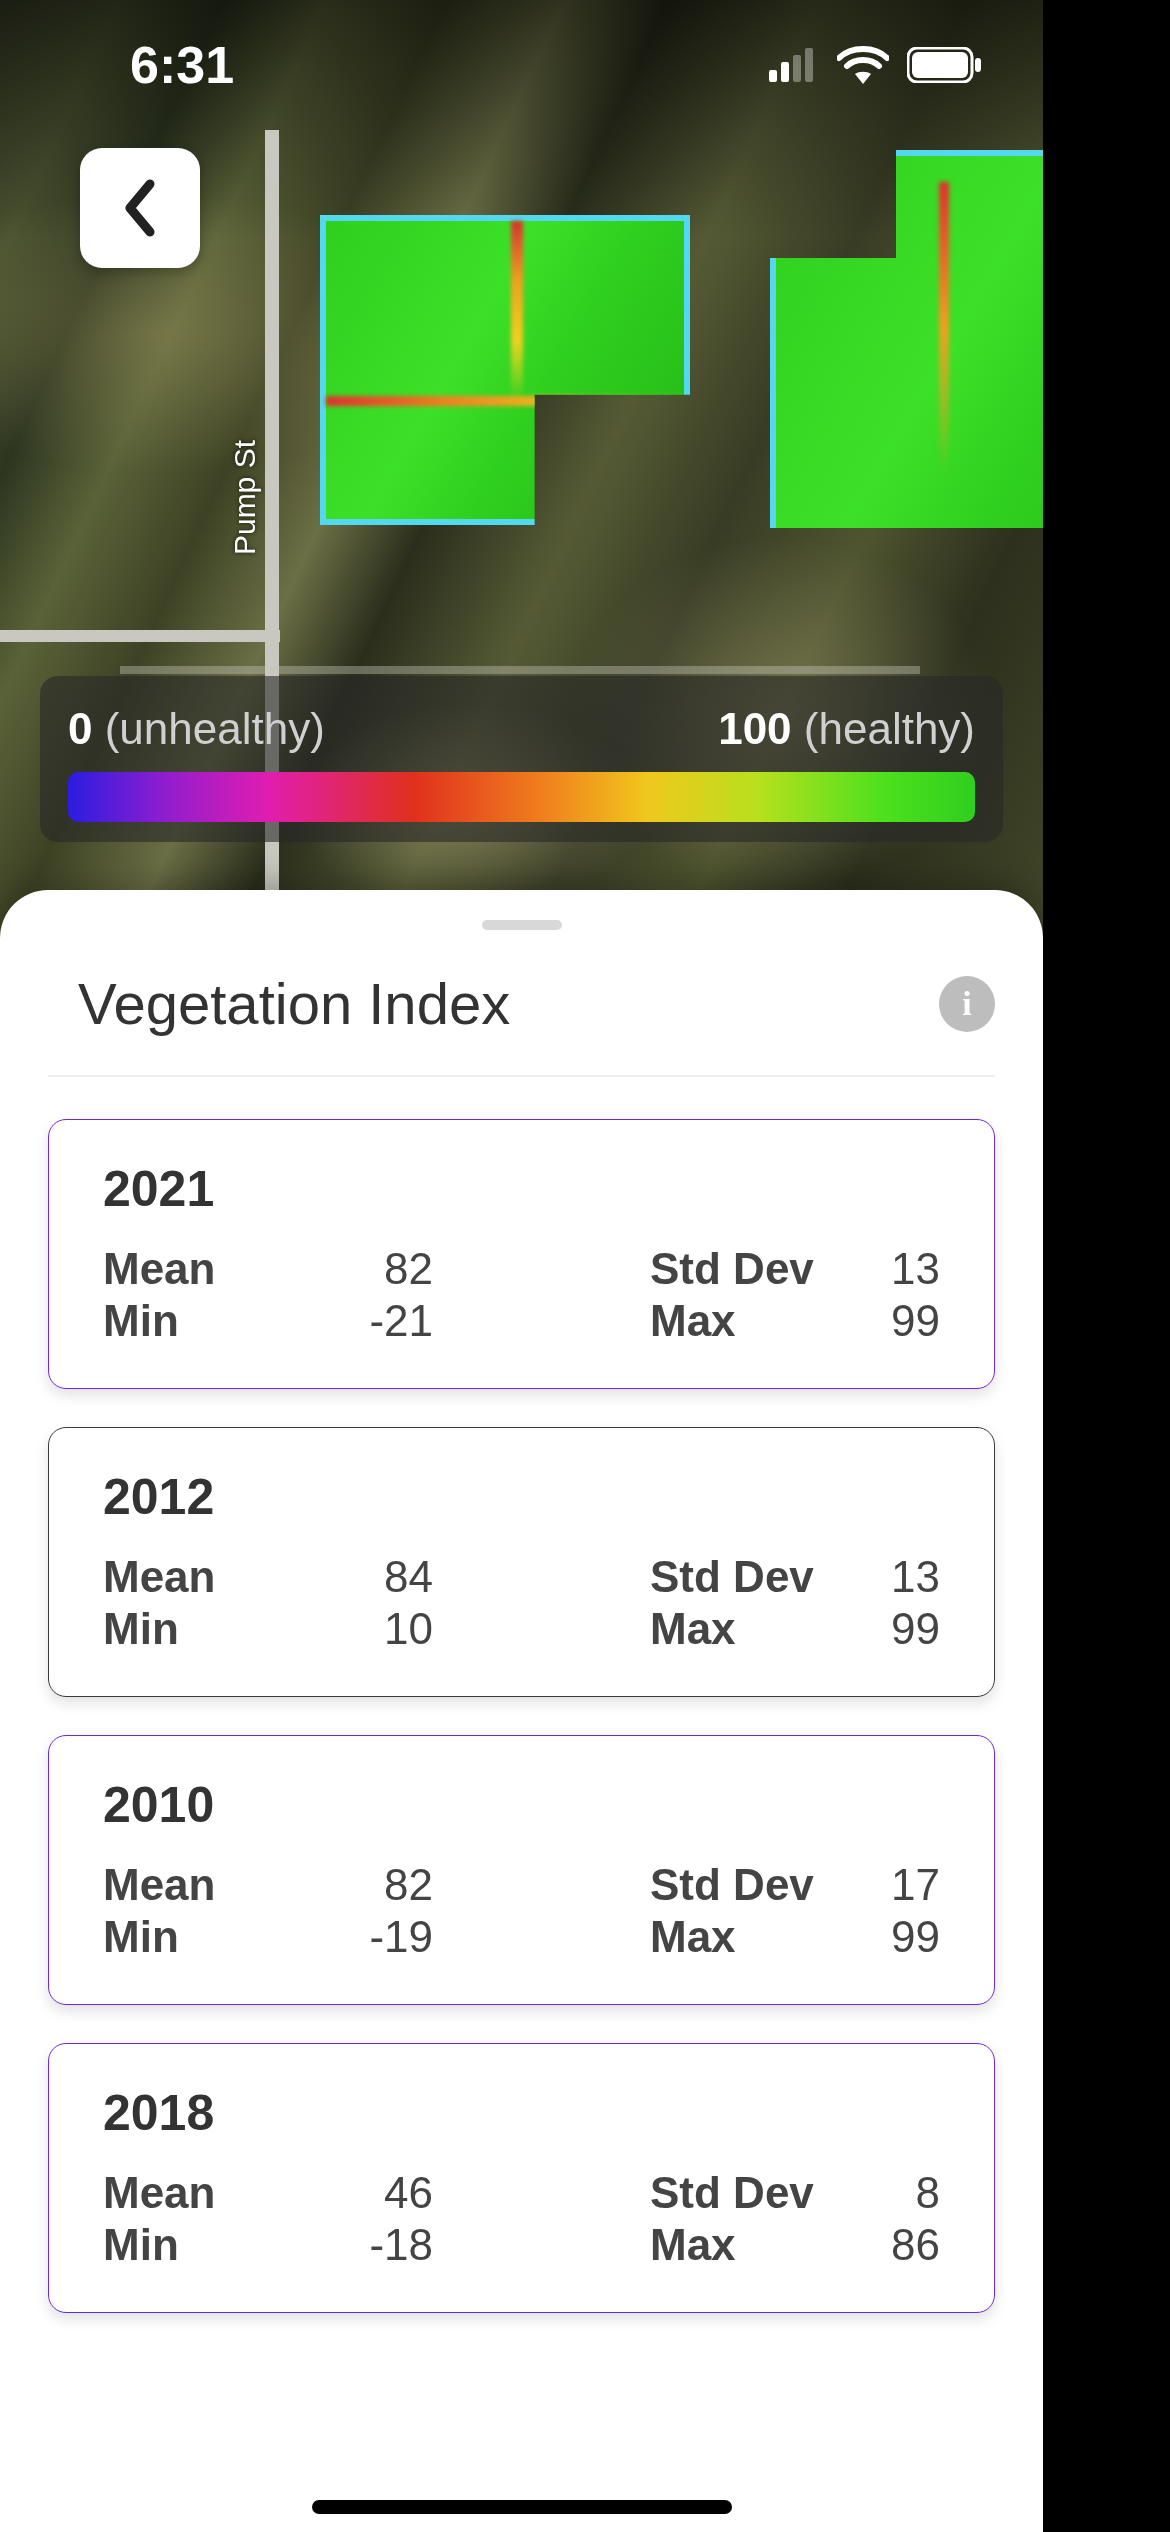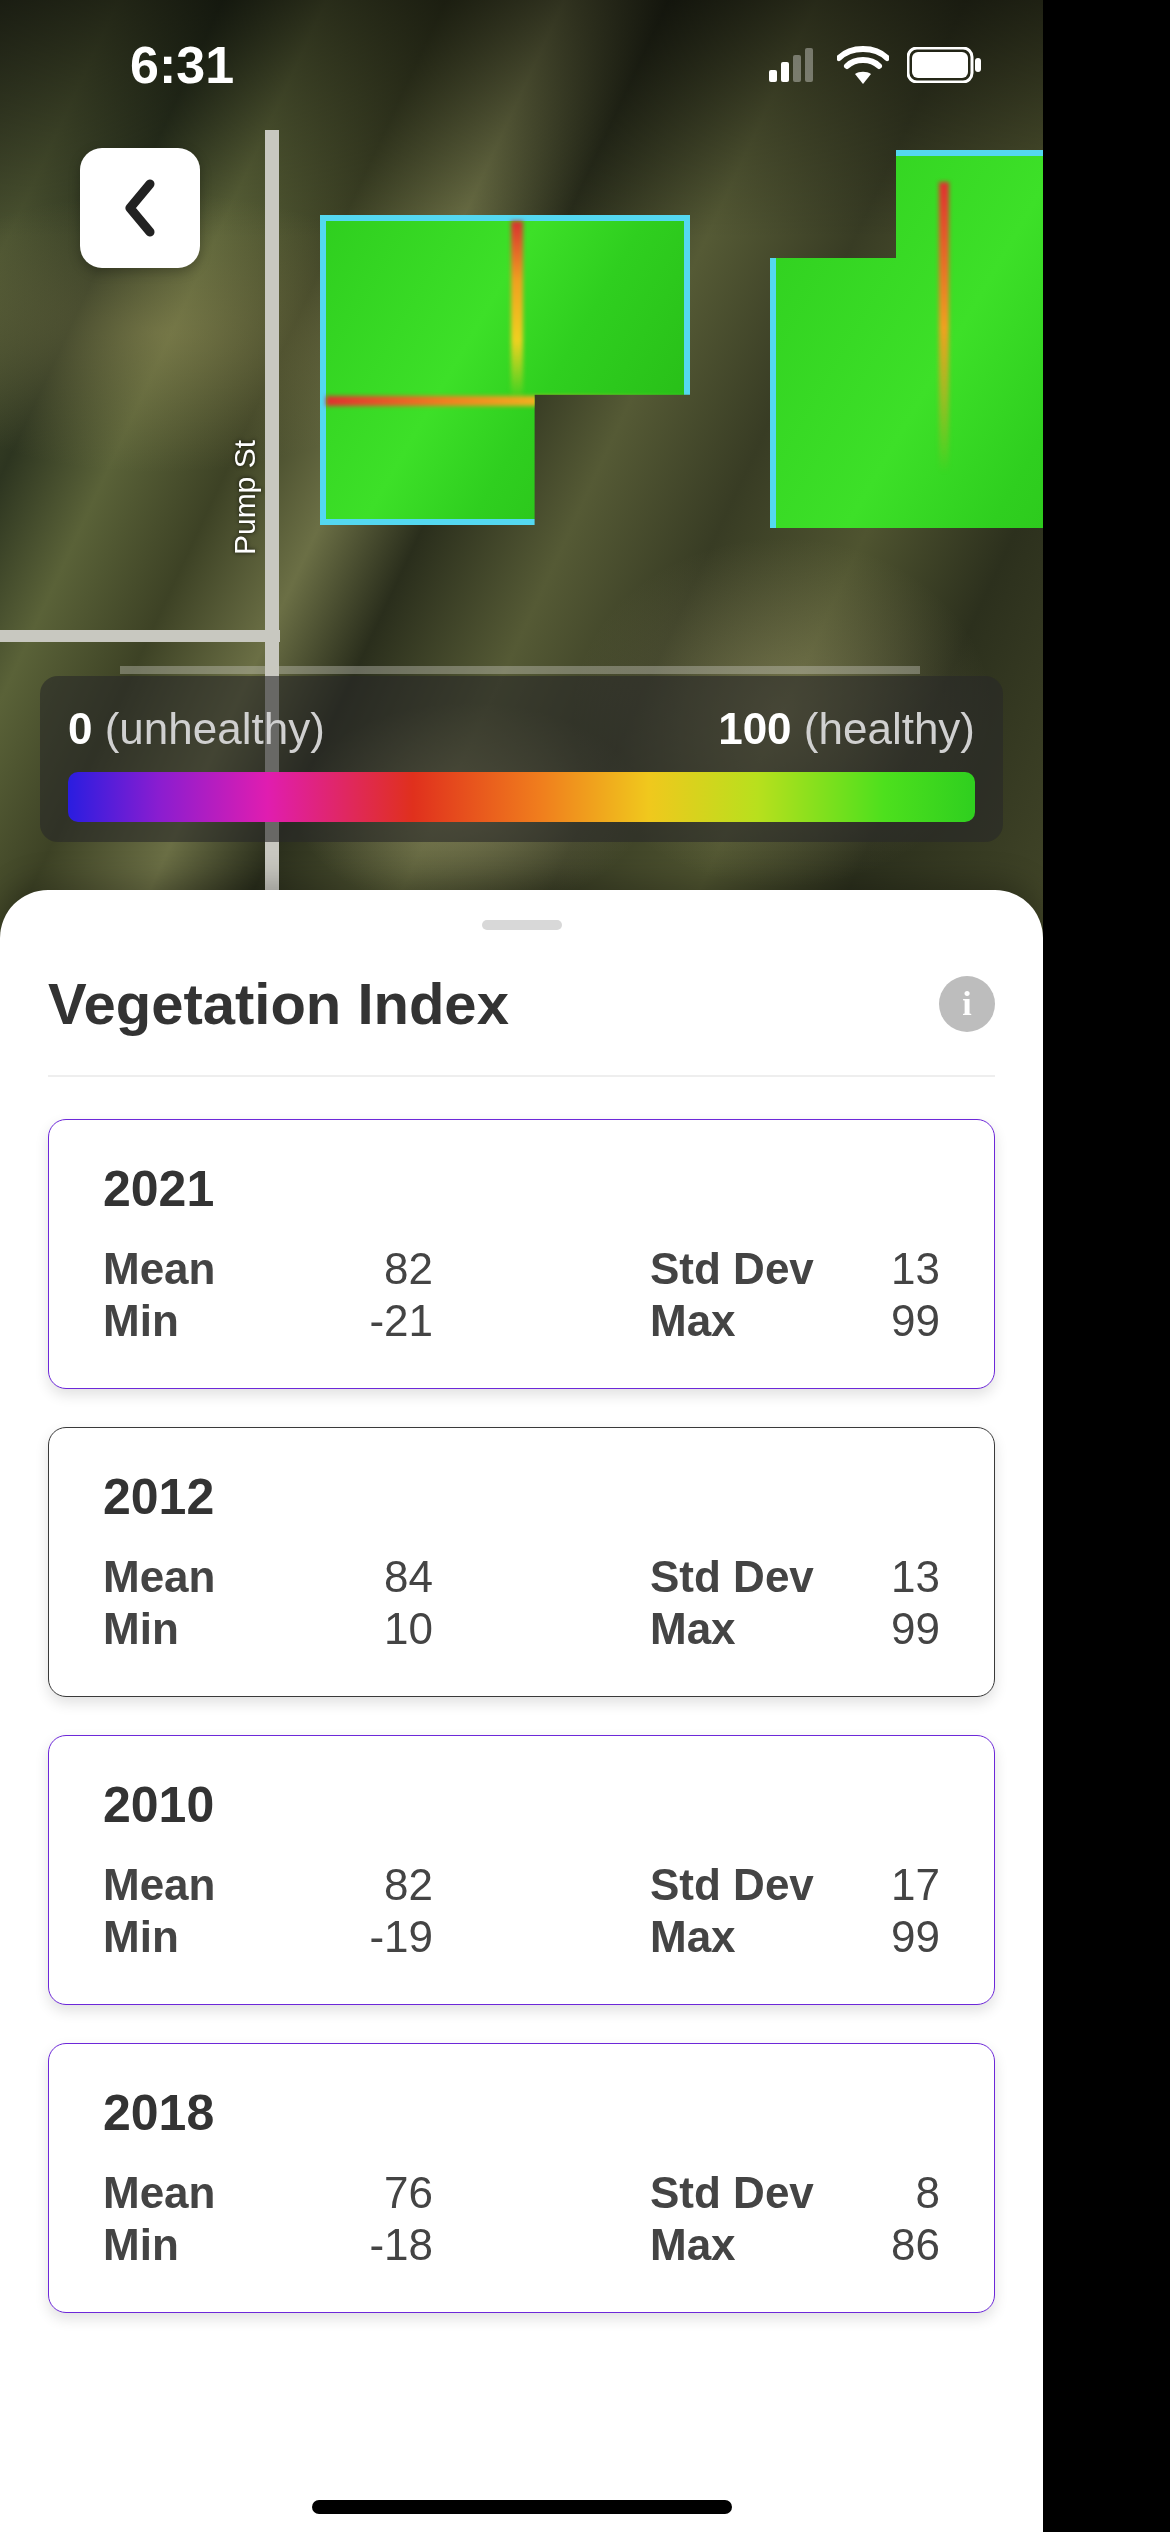--- a/index.html
+++ b/index.html
@@ -36,21 +36,21 @@
   .legend { position:absolute; left:40px; right:40px; top: 676px; background: rgba(40,40,40,0.6); border-radius: 18px; padding: 28px 28px 20px; z-index:40; }
   .legend-labels { display:flex; justify-content:space-between; font-size:44px; margin-bottom:18px; }
   .legend-labels .val { color:#fff; font-weight:700; }
   .legend-labels .txt { color:#d0d0d0; font-weight:400; }
   .legend-bar { height: 50px; border-radius: 10px; background: linear-gradient(to right, #2a1de0 0%, #8a1dd0 10%, #e01db0 22%, #e0301d 38%, #f07d1d 52%, #f0c81d 64%, #b8e01d 76%, #4de01d 90%, #2fcf1f 100%); }
 
   
   .sheet { position:absolute; left:0; right:0; top: 890px; bottom:0; background:#fff; border-radius: 48px 48px 0 0; padding: 24px 48px 0; z-index:60; box-shadow: 0 -8px 30px rgba(0,0,0,0.25); }
   .grabber { width: 80px; height: 10px; background:#d8d8d8; border-radius:5px; margin: 6px auto 40px; }
   .sheet-header { display:flex; align-items:center; justify-content:space-between; padding-bottom: 38px; border-bottom: 2px solid #eee; margin-bottom: 42px; }
-  .sheet-title { font-size: 58px; font-weight:700; color:#333; }
+  .sheet-title { font-size: 58px; font-weight:400; color:#333;margin-left:30px; }
   .info-btn { width:56px; height:56px; border-radius:50%; background:#bdbdbd; color:#fff; display:flex; align-items:center; justify-content:center; font-size:34px; font-weight:700; font-family: Georgia, serif; }
 
   .cards { display:flex; flex-direction:column; gap: 38px; }
   .card { border: 1px solid #6d28d9; border-radius: 18px; padding: 40px 54px 42px; background:#fff; box-shadow: 0 6px 14px rgba(0,0,0,0.12); }
   .card.dark { border-color: #3a3a3a; }
   .card-year { font-size: 50px; font-weight:700; color:#333; margin-bottom: 26px; }
   .stats { display:grid; grid-template-columns: 170px 160px 1fr 170px 120px; row-gap: 2px; font-size: 44px; color:#444; }
   .stats .lbl { font-weight:700; }
   .stats .v { text-align:right; font-weight:400; }
   .stats .sp { }
@@ -160,21 +160,21 @@
             <div class="v">-19</div>
             <div class="sp"></div>
             <div class="lbl2">Max</div>
             <div class="v2">99</div>
           </div>
         </div>
         <div class="card">
           <div class="card-year">2018</div>
           <div class="stats">
             <div class="lbl">Mean</div>
-            <div class="v">76</div>
+            <div class="v">46</div>
             <div class="sp"></div>
             <div class="lbl2">Std Dev</div>
             <div class="v2">8</div>
             <div class="lbl">Min</div>
             <div class="v">-18</div>
             <div class="sp"></div>
             <div class="lbl2">Max</div>
             <div class="v2">86</div>
           </div>
         </div>

